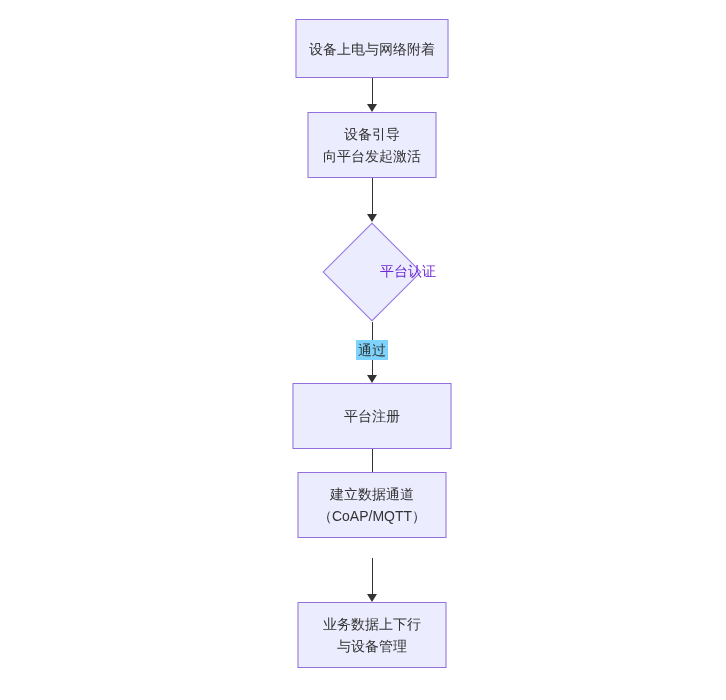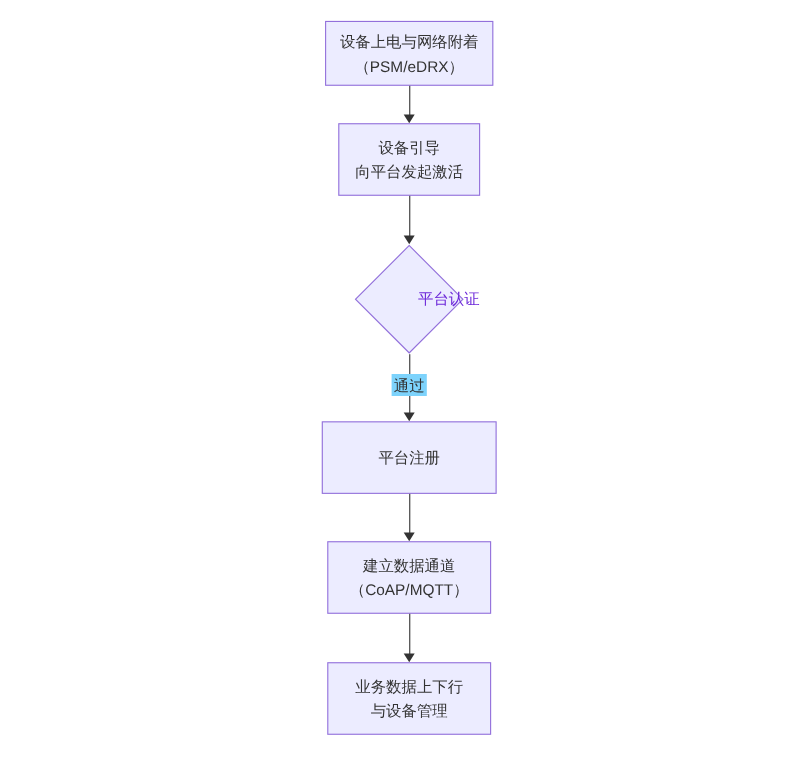--- a/index.html
+++ b/index.html
@@ -96,21 +96,20 @@
     white-space: nowrap;
   }
 </style>
 </head>
 <body>
 
 <div class="canvas">
 
   <div class="node" style="top:19px; width:153px; height:59px;">
     <span class="line">设备上电与网络附着</span>
-    <span class="line">（PSM/eDRX）</span>
   </div>
 
   <div class="arrow" style="top:78px; height:34px;">
     <div class="shaft"></div>
     <div class="head"></div>
   </div>
 
   <div class="node" style="top:112px; width:129px; height:66px;">
     <span class="line">设备引导</span>
     <span class="line">向平台发起激活</span>
@@ -132,21 +131,21 @@
 
   <div class="node" style="top:383px; width:159px; height:66px;">
     <span class="line">平台注册</span>
   </div>
 
   <div class="arrow" style="top:449px; height:43px;">
     <div class="shaft"></div>
     <div class="head"></div>
   </div>
 
-  <div class="node" style="top:492px; width:149px; height:66px;">
+  <div class="node" style="top:472px; width:149px; height:66px;">
     <span class="line">建立数据通道</span>
     <span class="line">（CoAP/MQTT）</span>
   </div>
 
   <div class="arrow" style="top:558px; height:44px;">
     <div class="shaft"></div>
     <div class="head"></div>
   </div>
 
   <div class="node" style="top:602px; width:149px; height:66px;">

